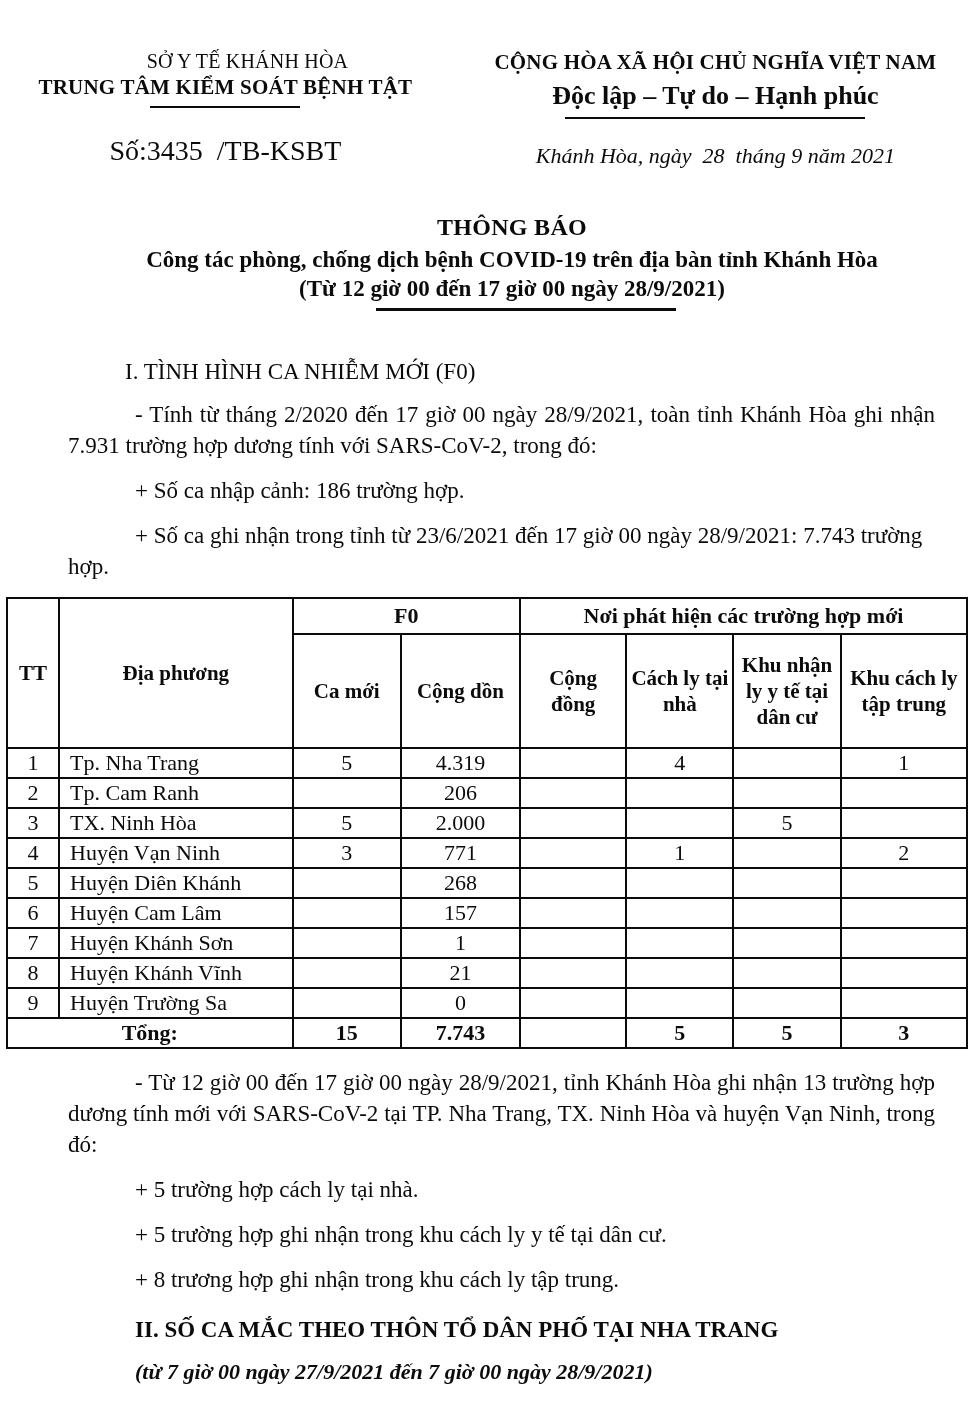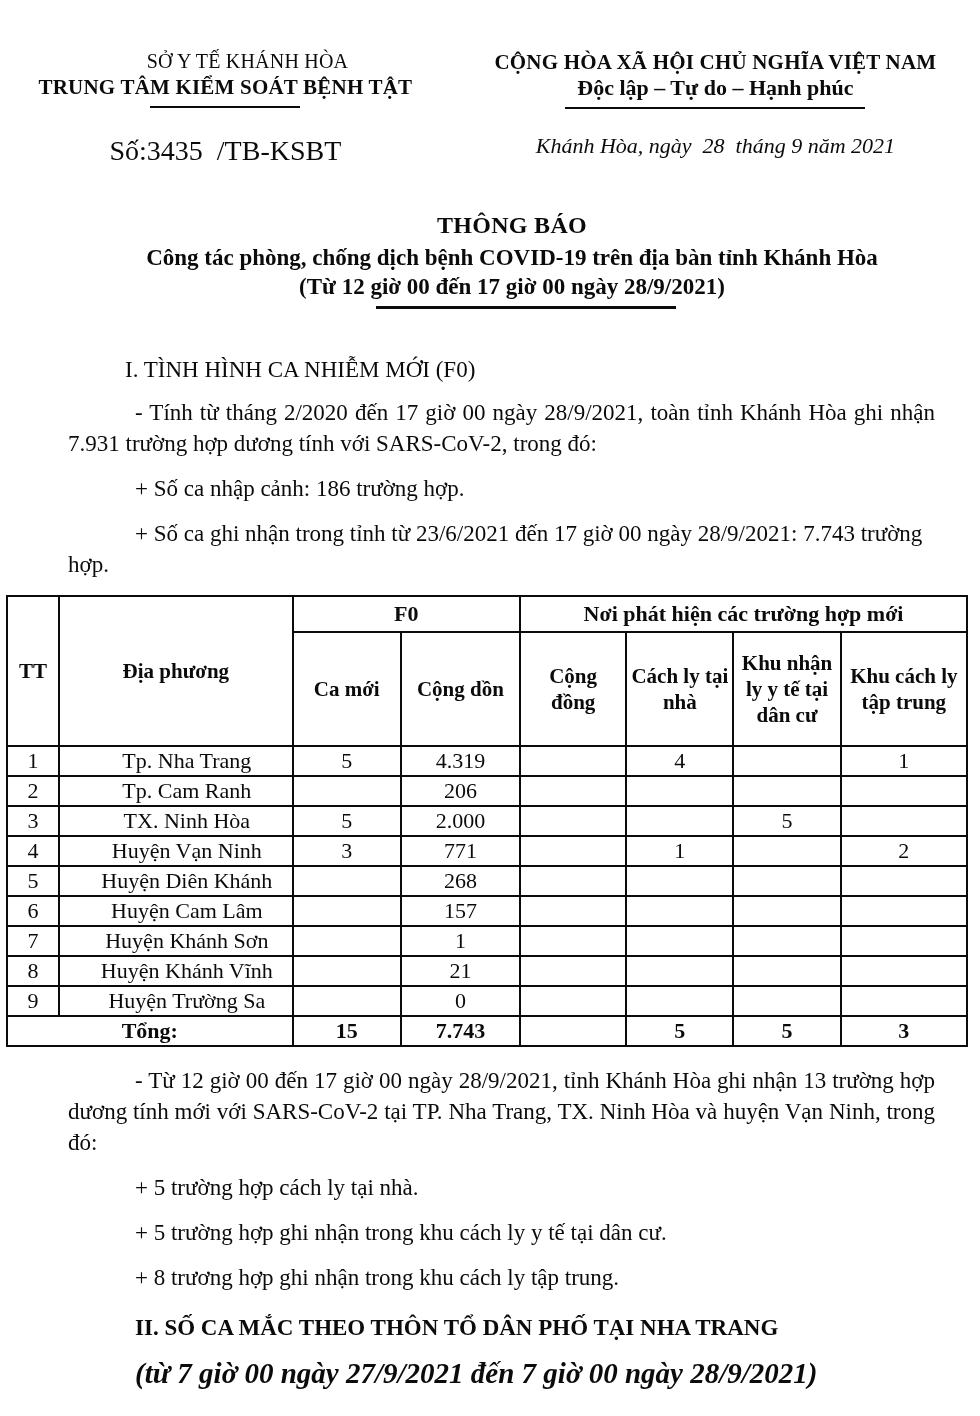--- a/index.html
+++ b/index.html
@@ -18,21 +18,21 @@
     padding-top: 50px;
   }
 
   
   .hdr { display: flex; }
   .hdr-left  { width: 46%; text-align: center; }
   .hdr-right { width: 54%; text-align: center; }
   .hl1 { font-size: 20px; letter-spacing: .2px; padding-left: 44px; }
   .hl2 { font-size: 21px; font-weight: bold; margin-top: 2px; letter-spacing: .2px; }
   .hr1 { font-size: 21px; font-weight: bold; letter-spacing: .2px; }
-  .hr2 { font-size: 22px; font-weight: bold; margin-top: 0; }
+  .hr2 { font-size: 26px; font-weight: bold; margin-top: 6px; }
   .rule { height: 2px; background: #0b0b0b; margin: 6px auto 0; }
   .rule-left  { width: 150px; }
   .rule-right { width: 300px; }
   .so-line   { font-size: 28px; margin-top: 27px; white-space: pre-wrap; }
   .date-line { font-size: 22px; font-style: italic; margin-top: 24px; white-space: pre-wrap; }
 
   
   .title-block { text-align: center; margin-top: 45px; position: relative; left: 22px; }
   .t1 { font-size: 24px; font-weight: bold; letter-spacing: .3px; }
   .t2 { font-size: 23px; font-weight: bold; margin-top: 6px; }
@@ -62,30 +62,30 @@
   table.covid th, table.covid td {
     border: 2px solid #0b0b0b;
     text-align: center;
     vertical-align: middle;
     overflow: hidden;
   }
   table.covid th { font-weight: bold; font-size: 21px; line-height: 26px; padding: 2px 4px; }
   table.covid th.group { font-size: 22px; height: 36px; padding: 2px; }
   table.covid tr.subhead th { height: 114px; }
   table.covid td { font-size: 22px; height: 30px; padding: 0 4px; }
-  table.covid td.cell-left { text-align: center; padding-left: 26px; }
+  table.covid td.cell-left { text-align: left; padding-left: 10px; }
   table.covid tfoot td { font-weight: bold; height: 30px; }
 
   
   .sec2-heading {
     font-size: 23px; font-weight: bold;
     margin: 22px 45px 0 135px;
   }
   .sec2-sub {
-    font-size: 29px; font-weight: bold; font-style: italic;
+    font-size: 22px; font-weight: bold; font-style: italic;
     margin: 16px 45px 0 135px;
   }
 </style>
 </head>
 <body>
 
 <div class="page">
 
   <div class="hdr">
     <div class="hdr-left">

